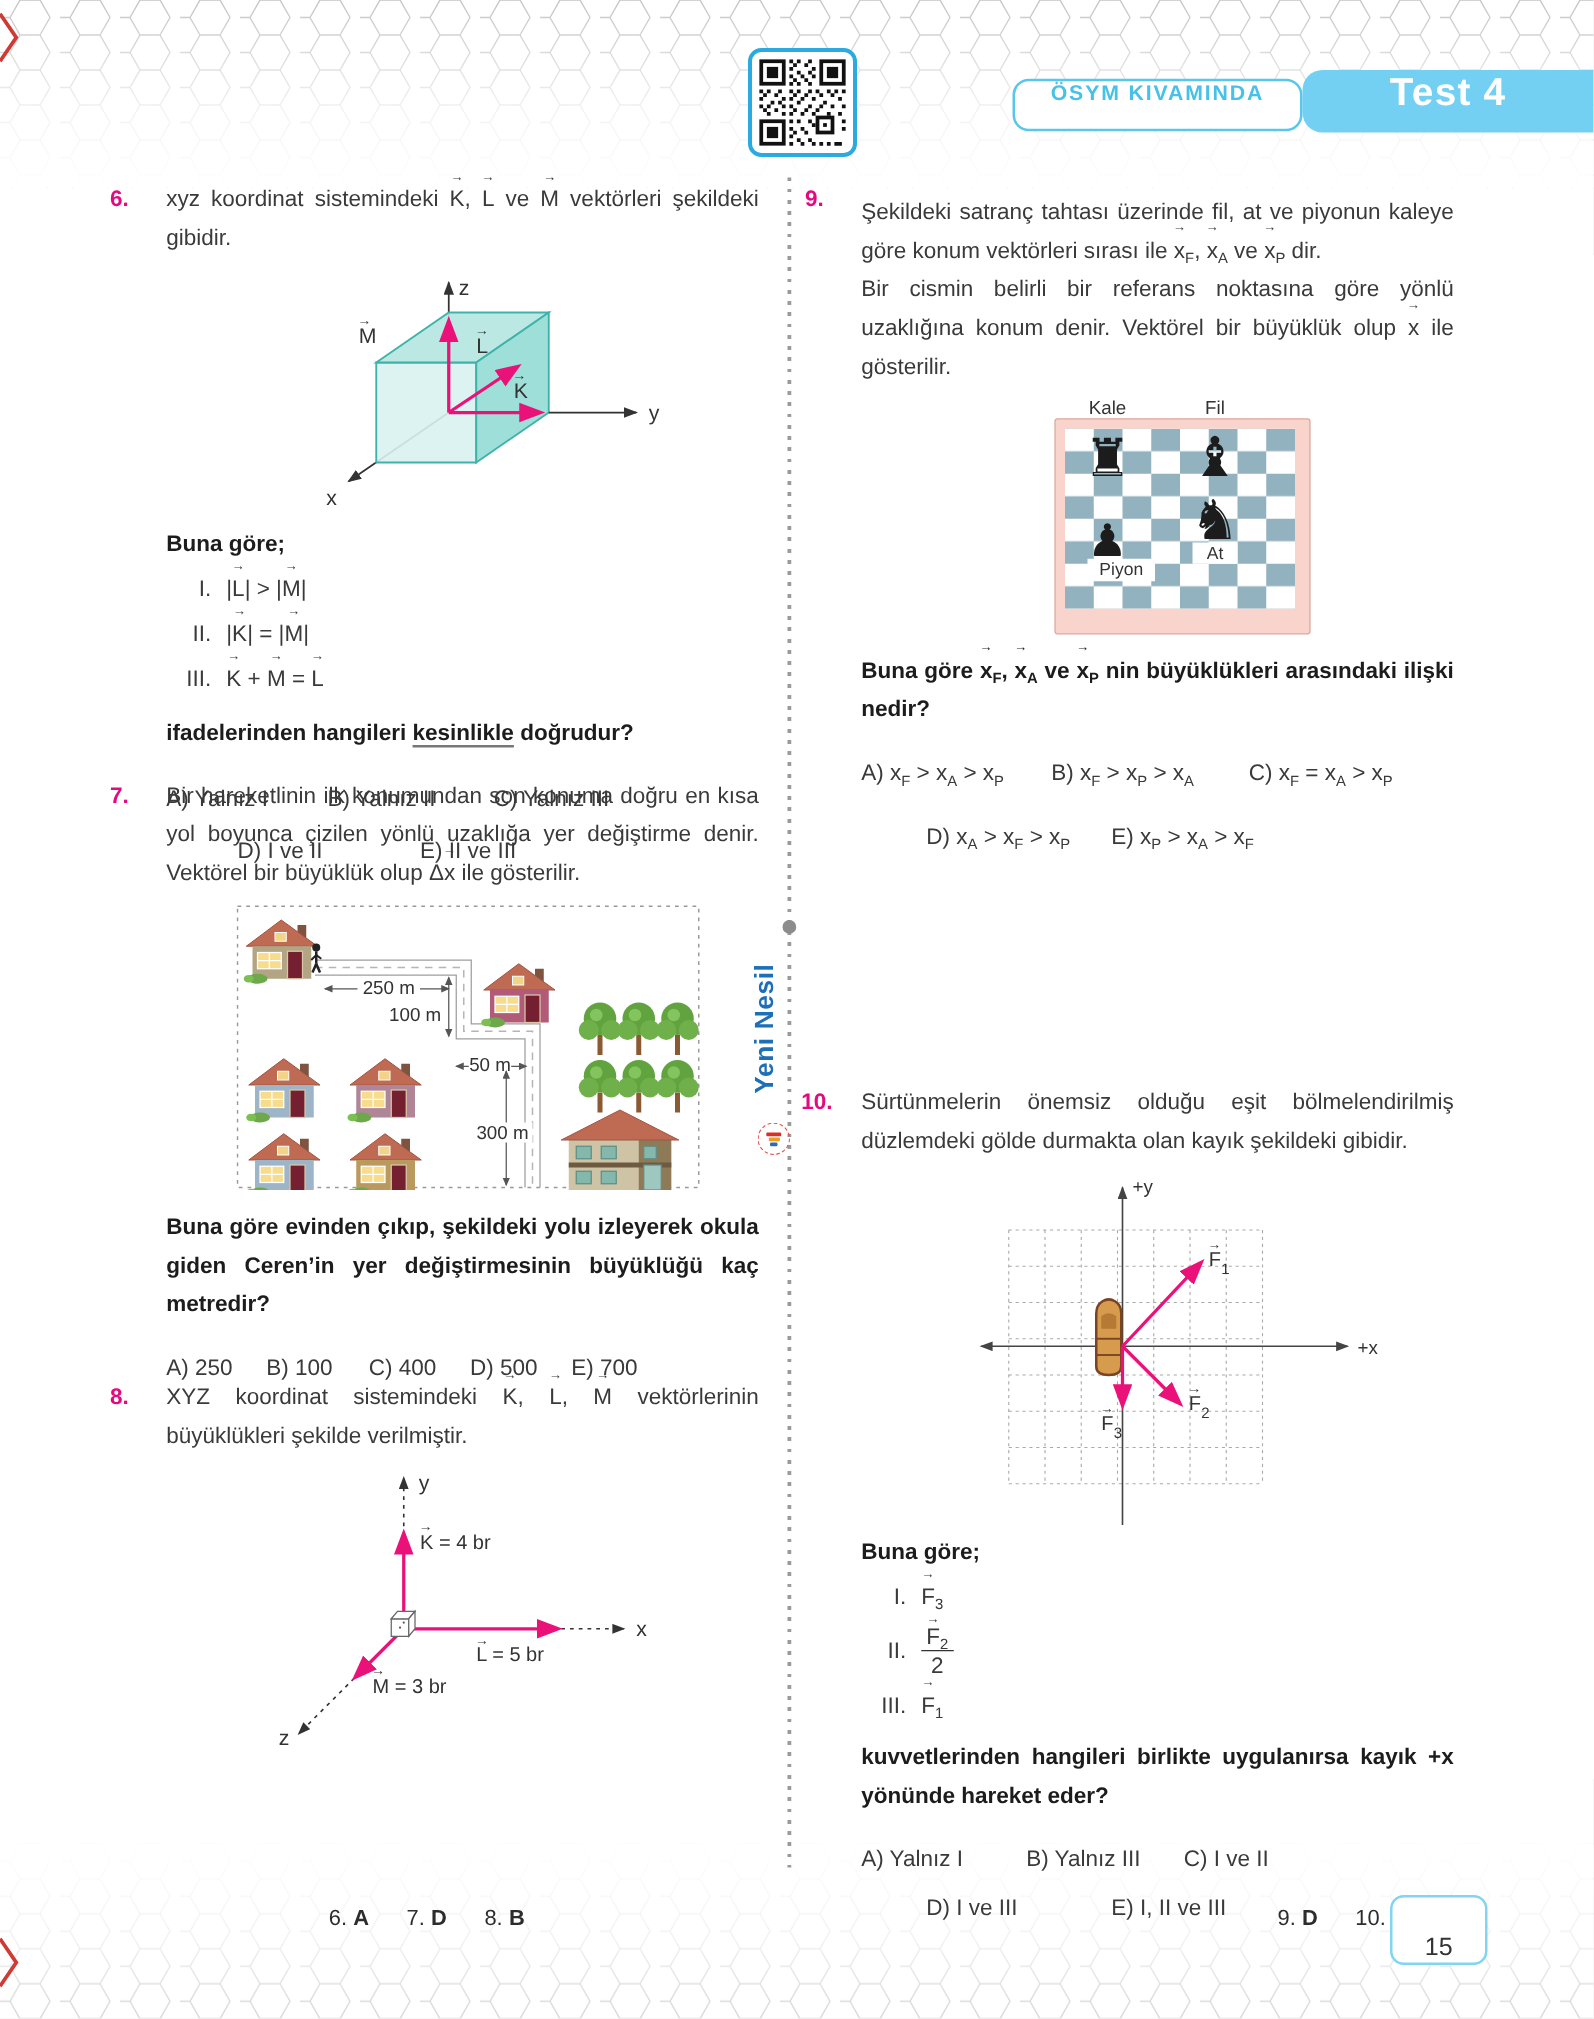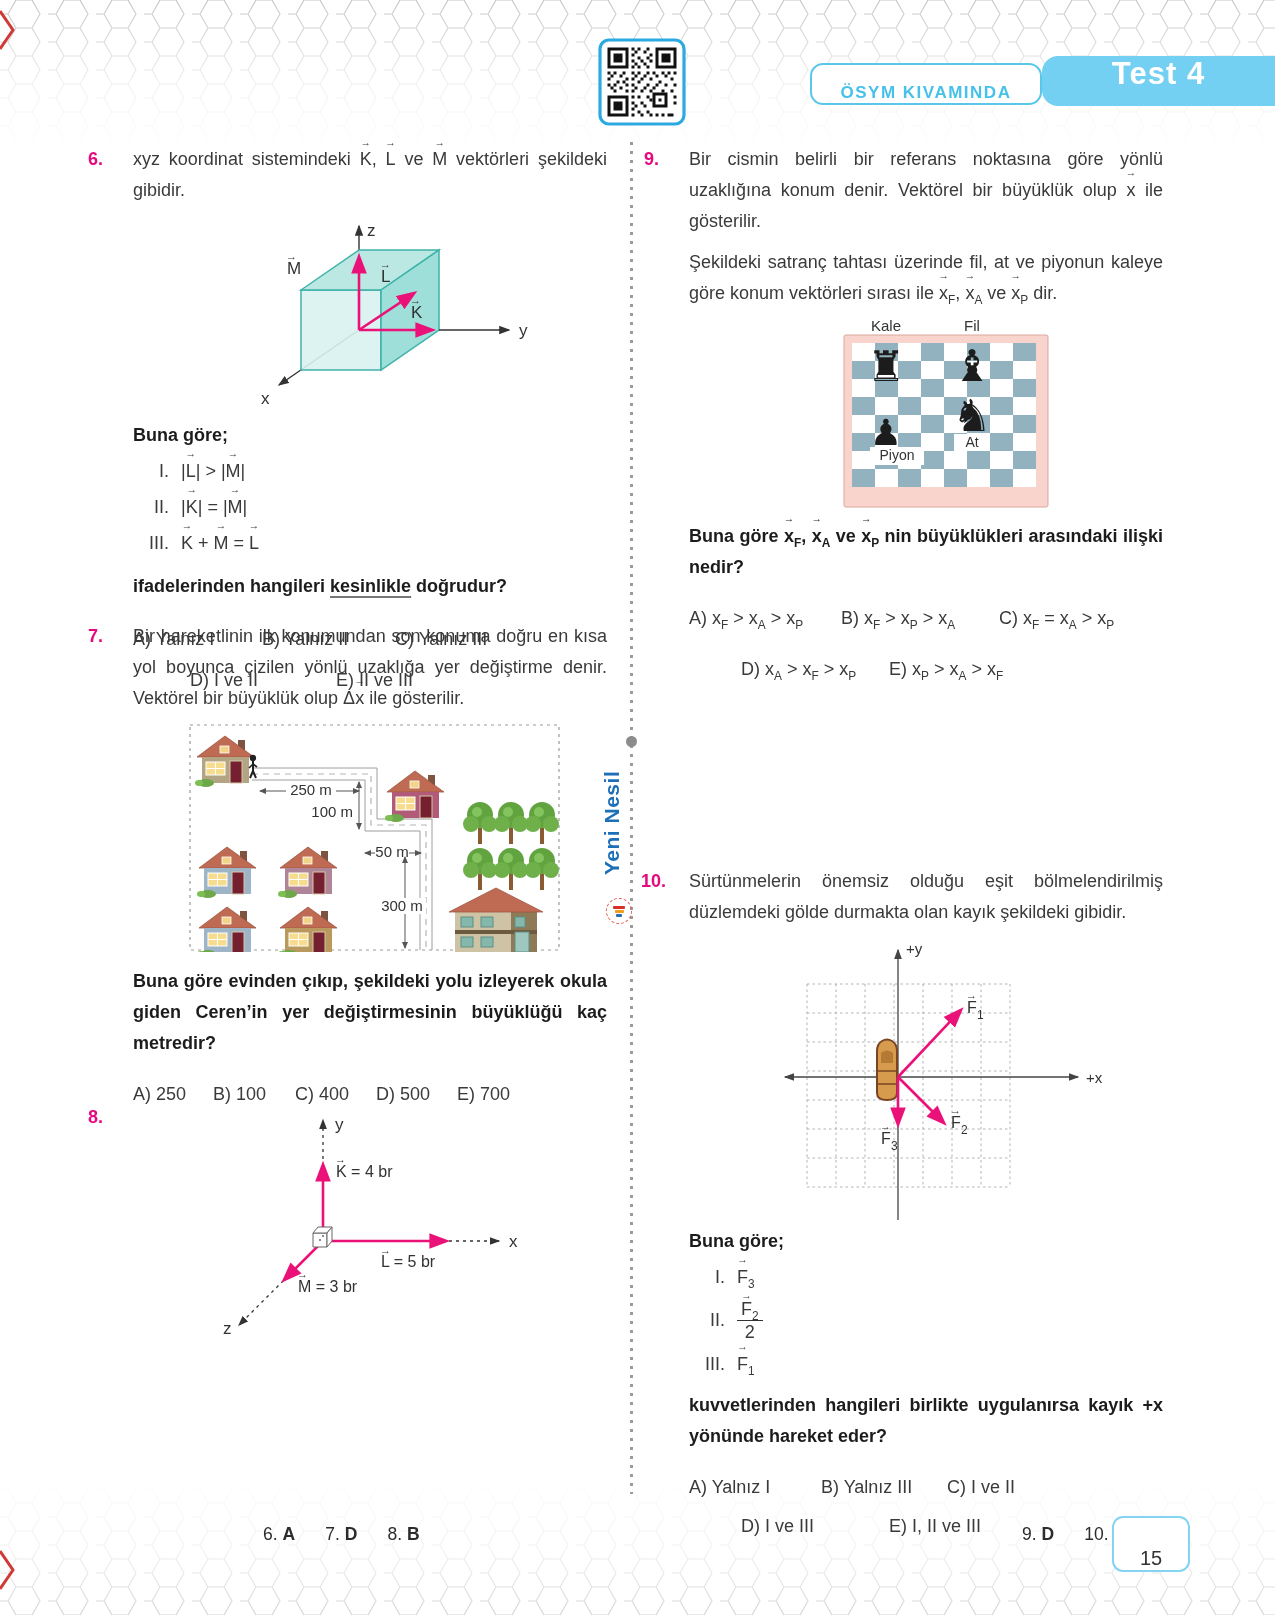--- a/index.html
+++ b/index.html
@@ -2,21 +2,21 @@
 <html><head>
 <meta charset="utf-8">
 <style>
   html,body{margin:0;padding:0;background:#e9e9e9}
   .page{position:relative;width:1275px;height:1615px;margin:0 auto;background:#fff;overflow:hidden;
         font-family:"Liberation Sans","DejaVu Sans",sans-serif;color:#3a3a3a}
   .hexband{position:absolute;left:0;pointer-events:none}
   
   .qrbox{position:absolute;left:598px;top:38px}
   .pill{position:absolute;left:810px;top:63px;width:228px;height:38px;border:2.5px solid #59c7ec;border-radius:13px;
-        background:#fff;display:flex;align-items:flex-end;justify-content:center;
+        background:#fff;display:flex;align-items:flex-start;justify-content:center;
         color:#47c1e8;font-weight:bold;font-size:17px;letter-spacing:1.5px}
   .testbadge{position:absolute;left:1042px;top:56px;width:233px;height:50px;background:#74d0f2;
         border-radius:16px 0 0 16px;display:flex;align-items:flex-start;justify-content:center;
         color:#fff;font-weight:bold;font-size:31px;letter-spacing:1px}
   
   .q{position:absolute;width:474px;font-size:18px;line-height:1.72}
   .qnum{position:absolute;left:-45px;top:0;color:#e5097f;font-weight:bold}
   .q p{margin:0;text-align:justify}
   .bold{font-weight:bold;color:#1c1c1c}
   .intro{font-weight:bold;color:#1c1c1c;margin-top:0}
@@ -292,20 +292,21 @@
       <span class="o" style="width:80px">A) 250</span>
       <span class="o" style="width:82px">B) 100</span>
       <span class="o" style="width:81px">C) 400</span>
       <span class="o" style="width:81px">D) 500</span>
       <span class="o">E) 700</span>
     </div>
   </div>
 
   <div class="q" style="left:133px;top:1102px">
     <span class="qnum">8.</span>
+    <p><span>XYZ koordinat sistemindeki </span><span class="v">K</span><span>, </span><span class="v">L</span><span>, </span><span class="v">M</span><span> vektörlerinin büyüklükleri şekilde verilmiştir.</span></p>
 
     <svg width="400" height="232" viewBox="0 0 400 232" style="margin:4px 0 0 70px;display:block">
       <defs>
         <marker id="m8b" markerWidth="9" markerHeight="7" refX="7" refY="3" orient="auto">
             <path d="M0,0L8,3L0,6z" fill="#333"></path>
           </marker>
         <marker id="m8p" markerWidth="9" markerHeight="7" refX="6" refY="3" orient="auto">
             <path d="M0,0L8,3L0,6z" fill="#ea1178"></path>
           </marker>
       </defs>
@@ -330,22 +331,22 @@
       <text x="178" y="161" font-size="16" fill="#333">L = 5 br</text>
       <text x="177" y="148" font-size="11" fill="#333">→</text>
       <text x="95" y="186" font-size="16" fill="#333">M = 3 br</text>
       <text x="94" y="172" font-size="11" fill="#333">→</text>
     </svg>
 
   </div>
 
   <div class="q" style="left:689px;top:144px">
     <span class="qnum">9.</span>
+    <p style="margin-top:10px"><span>Şekildeki satranç tahtası üzerinde fil, at ve piyonun kaleye göre konum vektörleri sırası ile </span><span class="v">x</span><sub class="s">F</sub><span>, </span><span class="v">x</span><sub class="s">A</sub><span> ve </span><span class="v">x</span><sub class="s">P</sub><span> dir.</span></p>
     <p><span>Bir cismin belirli bir referans noktasına göre yönlü uzaklığına konum denir. Vektörel bir büyüklük olup </span><span class="v">x</span><span> ile gösterilir.</span></p>
-    <p style="margin-top:10px"><span>Şekildeki satranç tahtası üzerinde fil, at ve piyonun kaleye göre konum vektörleri sırası ile </span><span class="v">x</span><sub class="s">F</sub><span>, </span><span class="v">x</span><sub class="s">A</sub><span> ve </span><span class="v">x</span><sub class="s">P</sub><span> dir.</span></p>
 
     <svg width="210" height="192" viewBox="0 0 210 192" style="margin:10px 0 2px 152px;display:block">
       <defs>
         <pattern id="chk9" width="46" height="36" patternUnits="userSpaceOnUse" patternTransform="translate(11,24)">
           <rect x="23" y="0" width="23" height="18" fill="#93b2c0"></rect>
           <rect x="0" y="18" width="23" height="18" fill="#93b2c0"></rect>
         </pattern>
       </defs>
       <text x="45" y="12" font-size="15" fill="#333" text-anchor="middle">Kale</text>
       <text x="131" y="12" font-size="15" fill="#333" text-anchor="middle">Fil</text>

